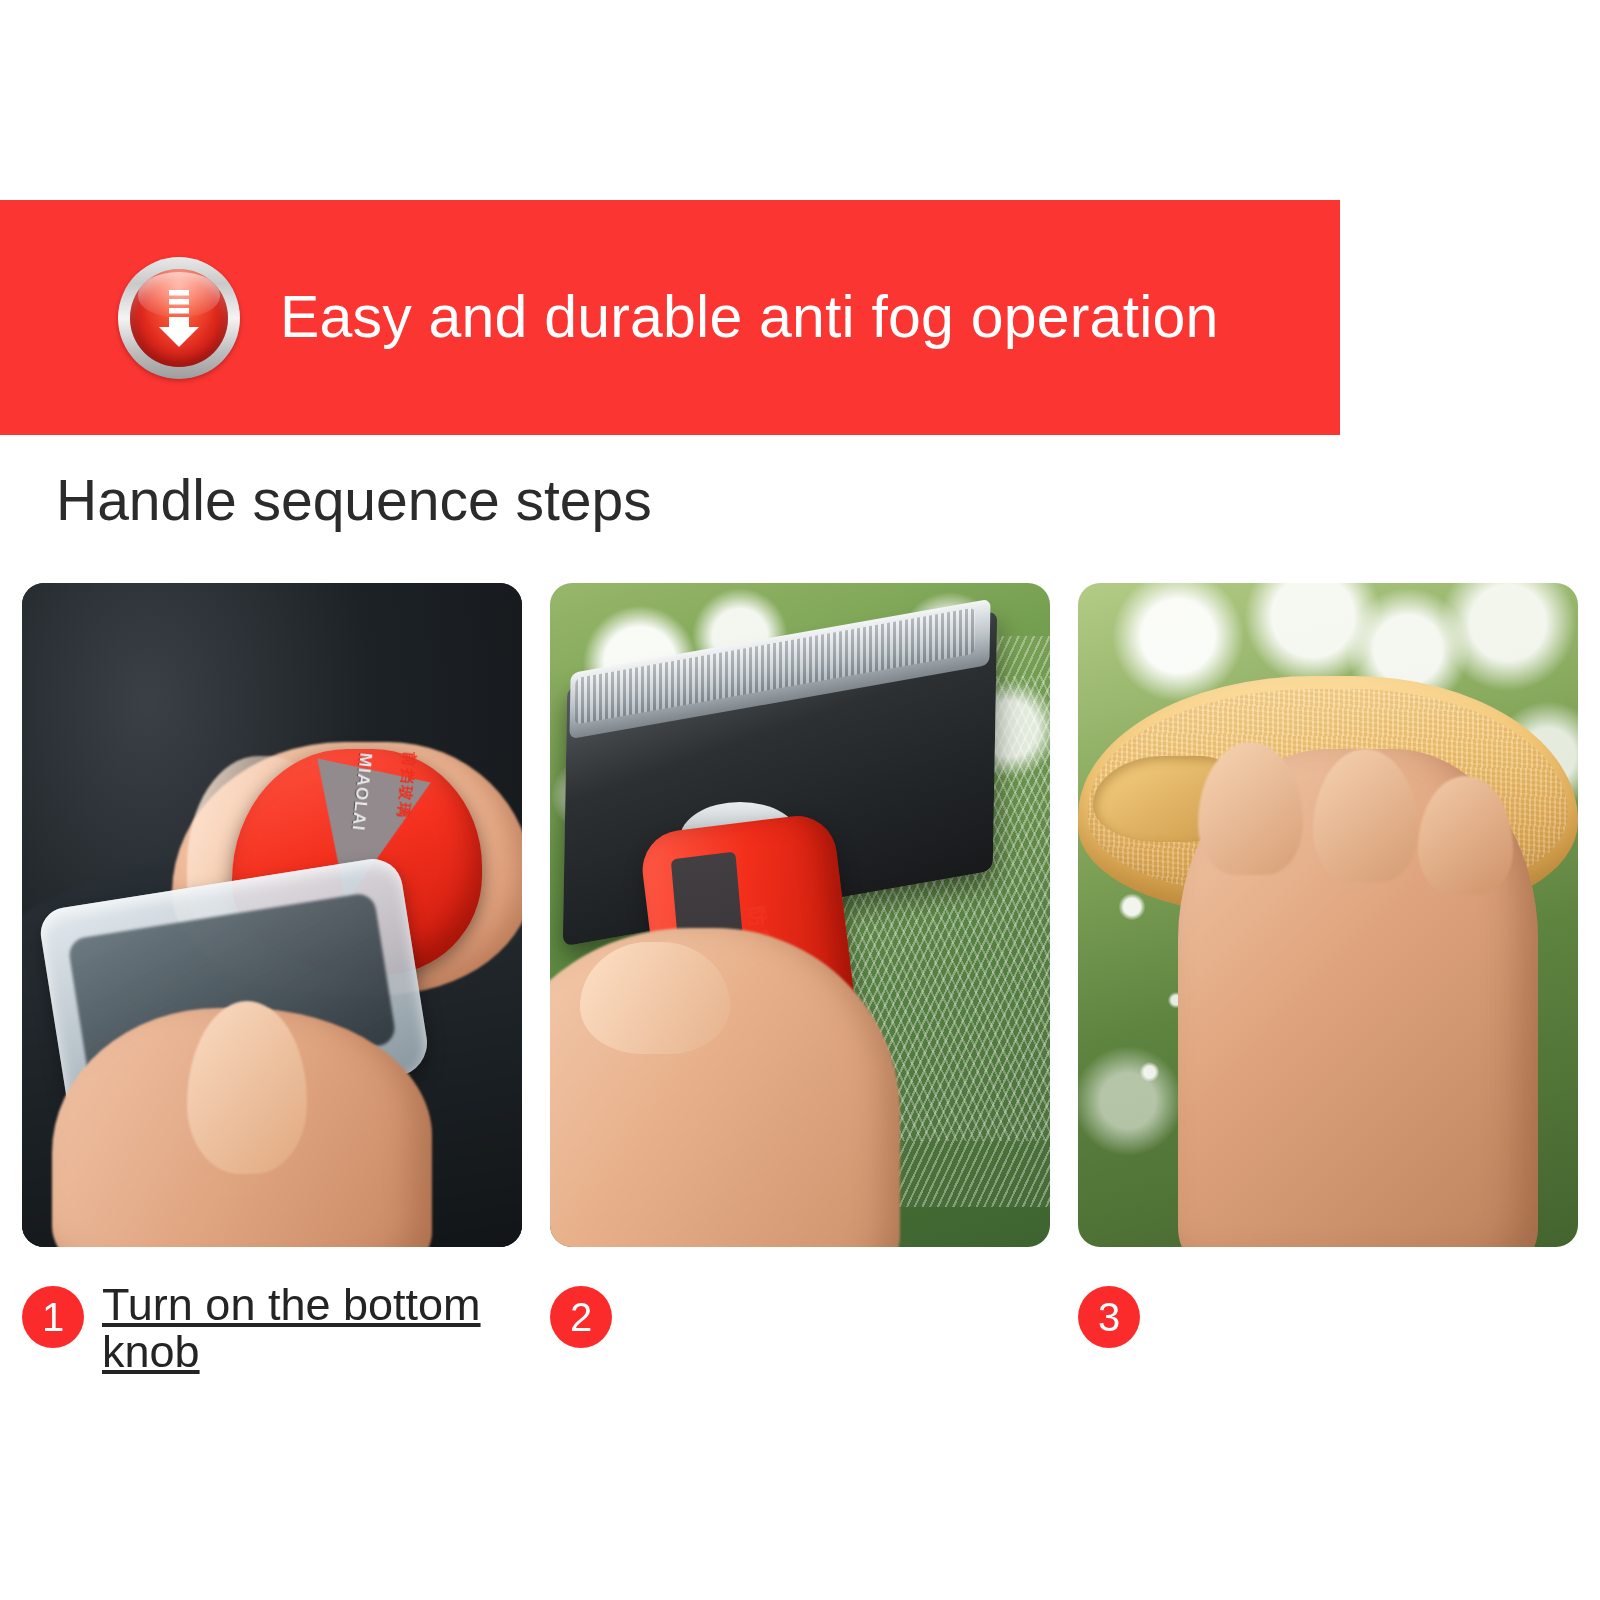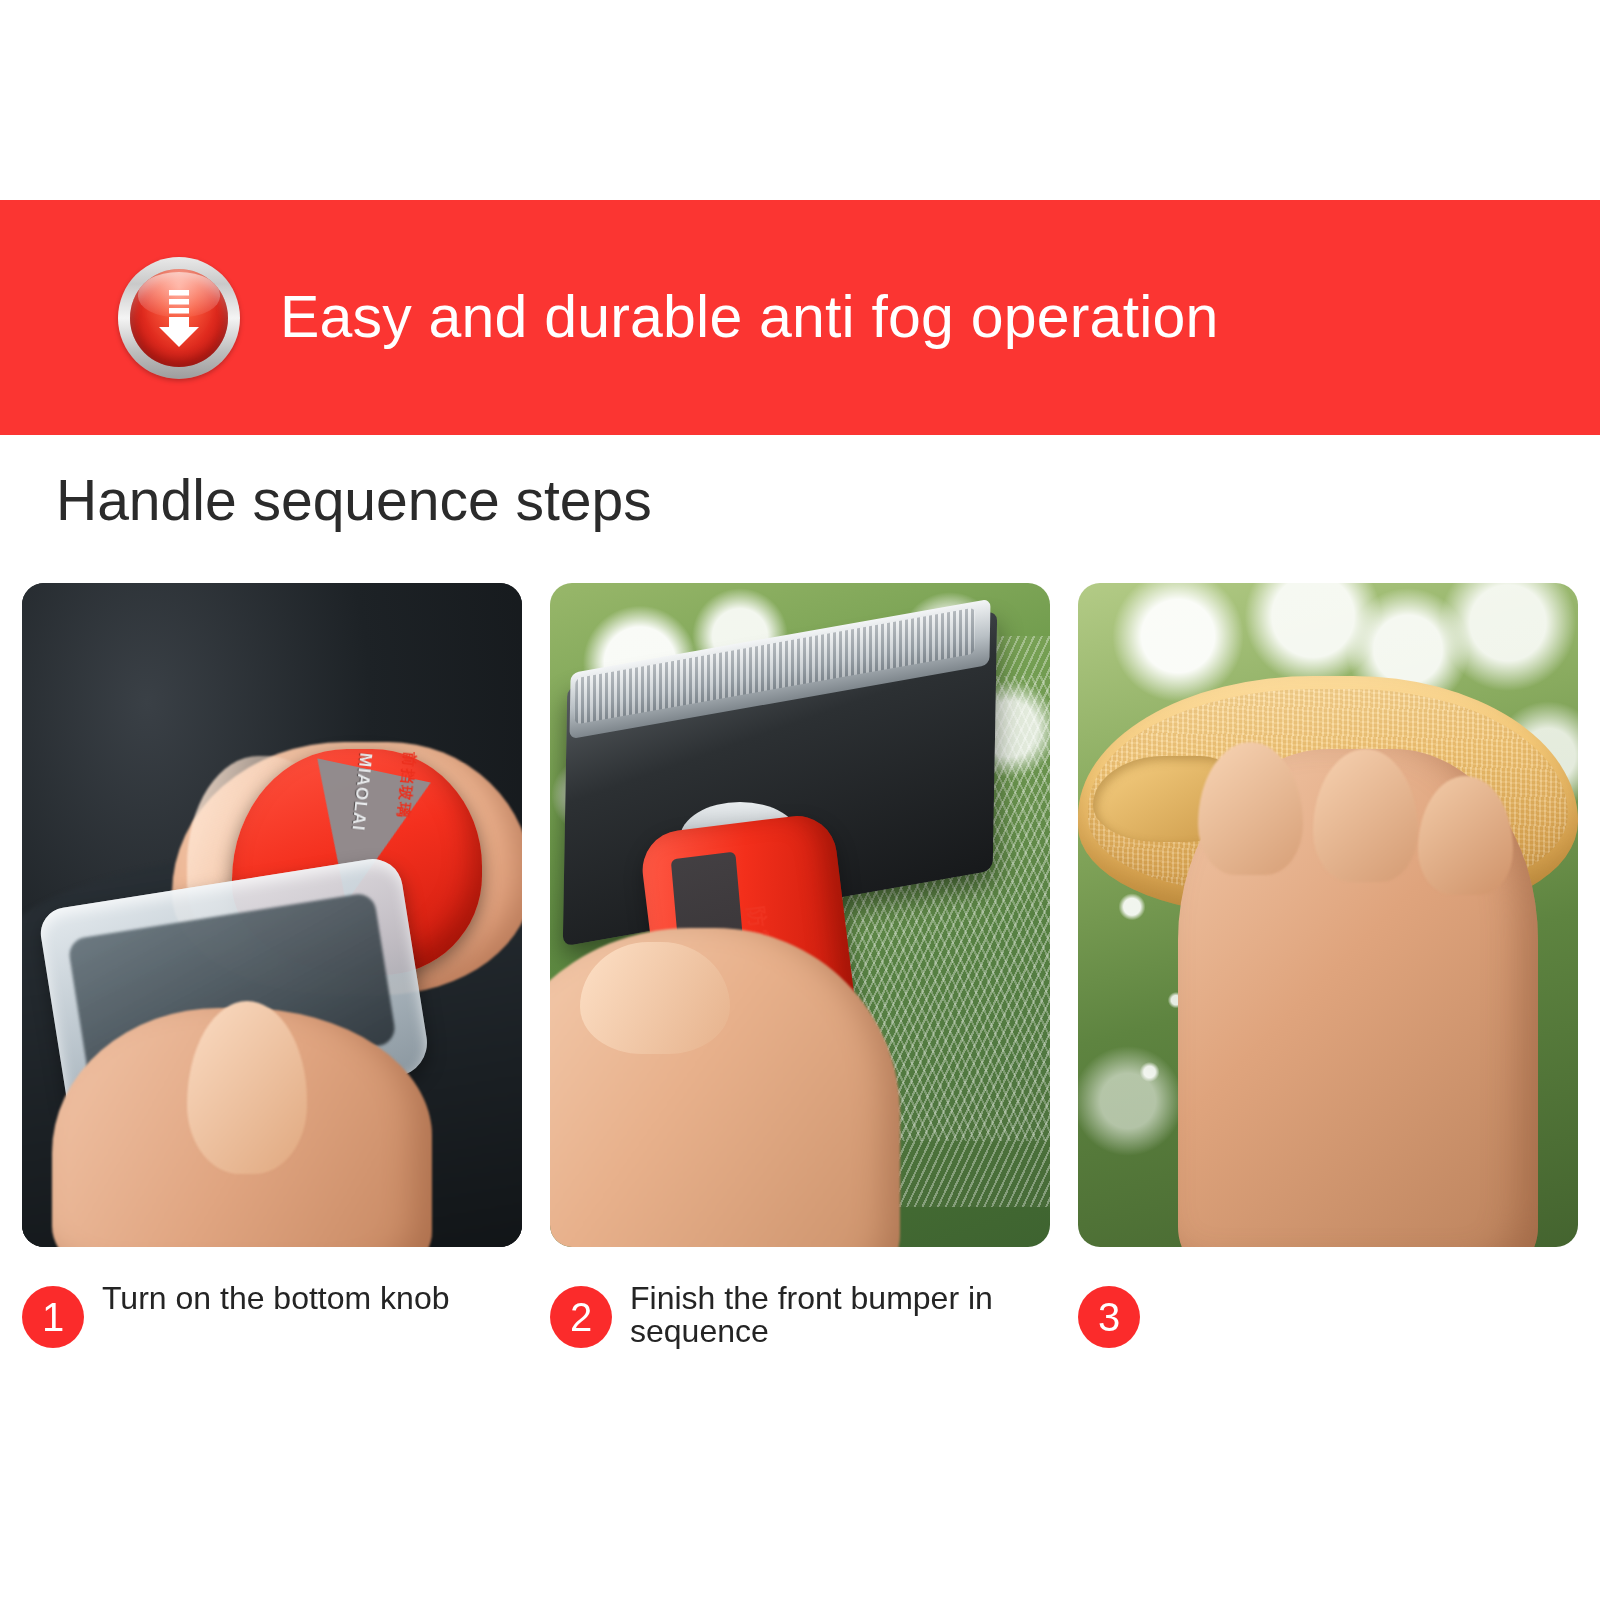--- a/index.html
+++ b/index.html
@@ -14,21 +14,21 @@
     overflow: hidden;
     font-family: "Liberation Sans", sans-serif;
     -webkit-font-smoothing: antialiased;
   }
 
   
   .banner {
     position: absolute;
     left: 0;
     top: 200px;
-    width: 1600px;
+    width: 1340px;
     height: 235px;
     background: #fb3532;
     display: flex;
     align-items: center;
   }
   .banner-inner {
     display: flex;
     align-items: center;
     padding-left: 118px;
   }
@@ -375,24 +375,25 @@
     background: #fb2b2b;
     color: #ffffff;
     font-size: 40px;
     line-height: 62px;
     text-align: center;
     font-weight: 400;
     margin-top: 4px;
   }
   .caption-text {
     margin-left: 18px;
-    font-size: 32px;
+    font-size: 45px;
     line-height: 1.04;
     color: #242424;
     font-weight: 400;
+    text-decoration: underline;
   }
   .caption.wide .caption-text { margin-left: 10px; }
 </style>
 </head>
 <body>
 
 <div class="banner">
   <div class="banner-inner">
 
     <div class="download-icon">
@@ -462,20 +463,19 @@
 
 <div class="caption-row">
 
   <div class="caption">
     <div class="step-badge">1</div>
     <div class="caption-text">Turn on the bottom knob</div>
   </div>
 
   <div class="caption">
     <div class="step-badge">2</div>
-    <div class="caption-text">Finish the front bumper in sequence</div>
   </div>
 
   <div class="caption wide">
     <div class="step-badge">3</div>
   </div>
 
 </div>
 
 </body></html>

